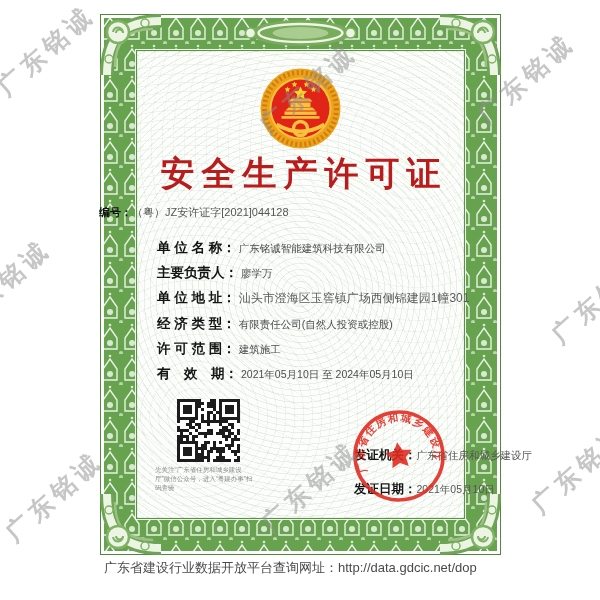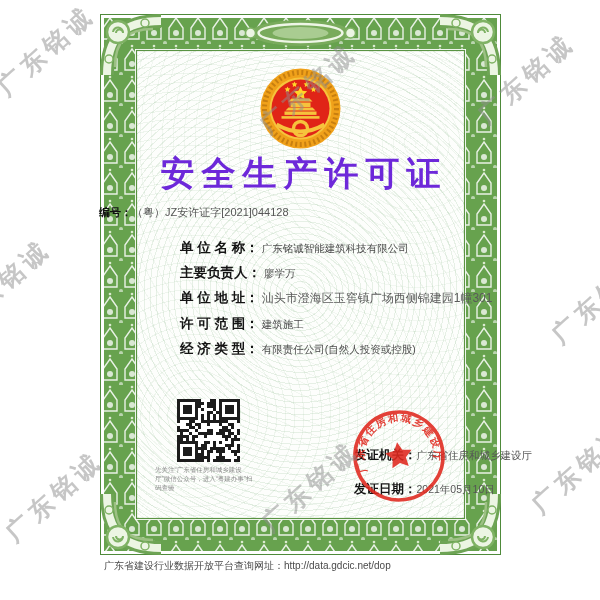--- a/index.html
+++ b/index.html
@@ -31,30 +31,30 @@
     background:
       repeating-radial-gradient(circle at 50% 52%, rgba(140,185,140,.20) 0 1px, transparent 1px 6px),
       repeating-radial-gradient(circle at 18% 78%, rgba(140,185,140,.13) 0 1px, transparent 1px 9px),
       repeating-radial-gradient(circle at 85% 20%, rgba(140,185,140,.10) 0 1px, transparent 1px 11px),
       #fdfefc;
   }
   .content{position:absolute;inset:0;z-index:3;}
   .emblem{position:absolute;left:160px;top:54px;}
   .title{
     position:absolute;left:0;top:138px;width:100%;text-align:center;margin:0;
-    font-size:34px;font-weight:bold;color:#6d28d9;letter-spacing:7px;text-indent:7px;
+    font-size:34px;font-weight:bold;color:#b91c1c;letter-spacing:7px;text-indent:7px;
   }
   .number-row{
     position:absolute;left:0;top:192px;width:100%;font-size:11px;
   }
   .number-row .lbl{font-weight:bold;color:#111;}
   .number-row .val{color:#555;}
   
   .fields{position:absolute;left:58px;top:227px;right:40px;}
-  .frow{margin-bottom:10.5px;line-height:14px;white-space:nowrap;margin-left:23px;}
+  .frow{margin-bottom:10.5px;line-height:14px;white-space:nowrap;}
   .frow .flabel{font-size:13.5px;font-weight:bold;color:#141414;display:inline-block;vertical-align:middle;}
   .frow .fvalue{font-size:10.5px;color:#4c4c4c;vertical-align:middle;margin-left:3px;}
   .frow .fvalue.small{font-size:12px;color:#5a5a5a;}
   
   .qr{
     position:absolute;left:78px;top:386px;width:63px;height:63px;background:#fff;
     display:grid;grid-template-columns:repeat(21,3px);grid-auto-rows:3px;
   }
   .qr .d{background:#1c1c1c;}
   .qr-caption{
@@ -63,21 +63,21 @@
   }
   
   .issuer{position:absolute;left:230px;top:432px;white-space:nowrap;}
   .issuer .row{margin-bottom:15px;margin-left:25px;}
   .issuer .ilabel{font-size:12.5px;font-weight:bold;color:#141414;}
   .issuer .ivalue{font-size:10.5px;color:#555;}
   
   .seal{position:absolute;left:252px;top:395px;opacity:.88;z-index:4;}
   
   .bottom-caption{
-    position:absolute;left:104px;top:559px;font-size:10px;color:#4a4a4a;z-index:3;
+    position:absolute;left:104px;top:559px;font-size:13px;color:#4a4a4a;z-index:3;
   }
 </style>
 </head>
 <body>
 
 <span class="wm">广东铭诚</span>
 <span class="wm">广东铭诚</span>
 <span class="wm">广东铭诚</span>
 <span class="wm">广东铭诚</span>
 <span class="wm">广东铭诚</span>
@@ -166,24 +166,27 @@
       <div class="frow">
         <span class="flabel">单 位 名 称：</span><span class="fvalue">广东铭诚智能建筑科技有限公司</span>
       </div>
       <div class="frow">
         <span class="flabel">主要负责人：</span><span class="fvalue">廖学万</span>
       </div>
       <div class="frow">
         <span class="flabel">单 位 地 址：</span><span class="fvalue small">汕头市澄海区玉窖镇广场西侧锦建园1幢301</span>
       </div>
       <div class="frow">
+        <span class="flabel">经 济 类 型：</span><span class="fvalue">有限责任公司(自然人投资或控股)</span>
+      </div>
+      <div class="frow">
         <span class="flabel">许 可 范 围：</span><span class="fvalue">建筑施工</span>
       </div>
       <div class="frow">
-        <span class="flabel">经 济 类 型：</span><span class="fvalue">有限责任公司(自然人投资或控股)</span>
+        <span class="flabel">有　效　期：</span><span class="fvalue">2021年05月10日 至 2024年05月10日</span>
       </div>
     </div>
 
     <div class="qr" id="qr">
         <div class="d"></div>
         <div class="d"></div>
         <div class="d"></div>
         <div class="d"></div>
         <div class="d"></div>
         <div class="d"></div>

